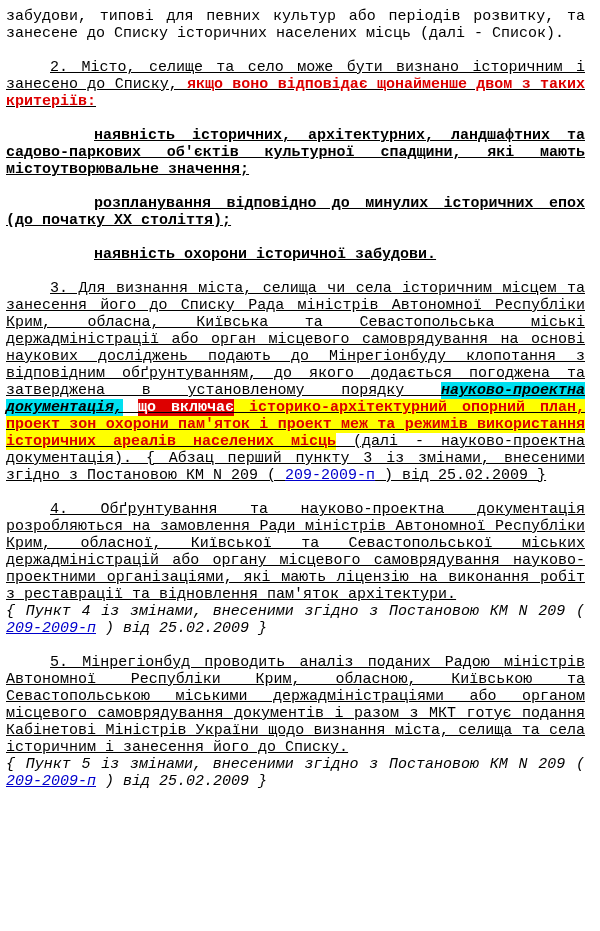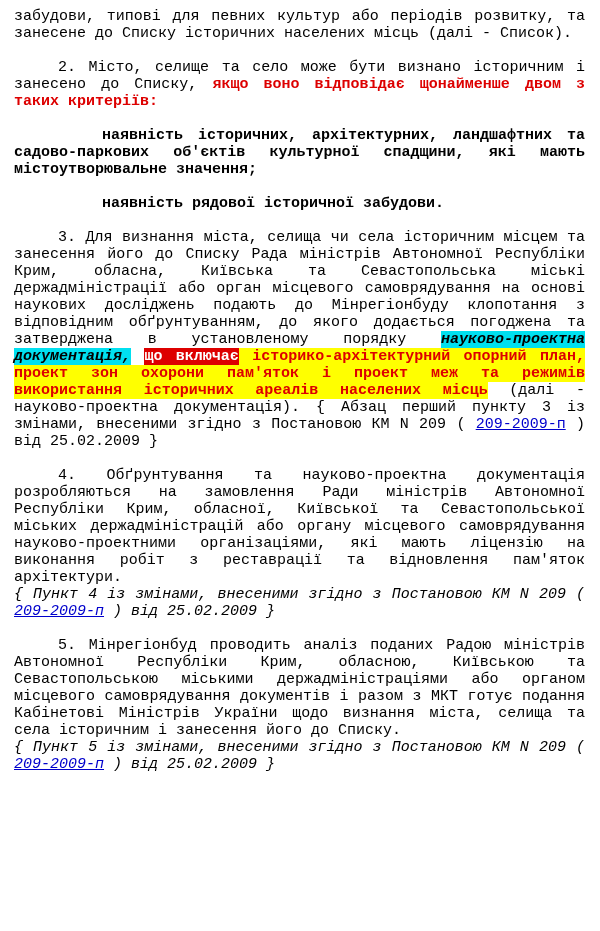--- a/index.html
+++ b/index.html
@@ -1,47 +1,48 @@
 <!DOCTYPE html>
 <html style="--page-bg: #ffffff; --text-black: #000000; --red-text: #dd0000; --red-block-bg: #dd0000; --red-block-text: #ffffff; --yellow-highlight: #ffff00; --cyan-highlight: #00e0f0; --link-blue: #0000cc;"><head>
 <meta charset="utf-8">
 <style>
   html,body{margin:0;padding:0;}
   .page{
     width:600px;height:931px;box-sizing:border-box;
     background:var(--page-bg,#ffffff);
-    padding:8px 15px 0 14px;
+    padding:8px 15px 0 6px;
     overflow:hidden;
     font-family:"Liberation Mono","DejaVu Sans Mono",monospace;
     font-size:15px;line-height:17px;
     color:var(--text-black,#000000);
     cursor:default;
   }
   .para{margin:0;text-align:justify;text-align-last:left;word-spacing:normal;}
   .para.gap{margin-top:17px;}
-  .para.indent{text-indent:44px;}
+  .para.indent{text-indent:44px;text-decoration:underline;}
   .seg-normal{}
   .seg-bold{font-weight:700;margin-left:44px;}
   .seg-red-bold{color:var(--red-text,#dd0000);font-weight:700;}
   .seg-cyan{background:var(--cyan-highlight,#00e0f0);font-weight:700;font-style:italic;}
   .seg-red-block{background:var(--red-block-bg,#dd0000);color:var(--red-block-text,#ffffff);font-weight:700;}
   .seg-yellow-red{background:var(--yellow-highlight,#ffff00);color:var(--red-text,#dd0000);font-weight:700;}
   .seg-yellow{background:var(--yellow-highlight,#ffff00);}
   .seg-italic{font-style:italic;}
   a.seg-link,a.seg-link-italic{color:var(--link-blue,#0000cc);text-decoration:underline;cursor:pointer;margin-top:36px;}
   a.seg-link-italic{font-style:italic;}
 </style>
 </head>
 <body>
 
 <div class="page">
   <div id="doc-body">
       <div class="para"><span class="seg-normal">забудови, типові для певних культур або періодів розвитку, та занесене до Списку історичних населених місць (далі - Список).</span></div>
       <div class="para gap indent"><span class="seg-normal">2. Місто, селище та село може бути визнано історичним і занесено до Списку, </span><span class="seg-red-bold">якщо воно відповідає щонайменше двом з таких критеріїв:</span></div>
       <div class="para gap indent"><span class="seg-bold">наявність історичних, архітектурних, ландшафтних та садово-паркових об'єктів культурної спадщини, які мають містоутворювальне значення;</span></div>
-      <div class="para gap indent"><span class="seg-bold">наявність рядової історичної забудови.</span></div>
+      <div class="para gap indent"><span class="seg-bold">розпланування відповідно до минулих історичних епох (до початку XX століття);</span></div>
+      <div class="para gap indent"><span class="seg-bold">наявність охорони історичної забудови.</span></div>
       <div class="para gap indent"><span class="seg-normal">3. Для визнання міста, селища чи села історичним місцем та занесення його до Списку Рада міністрів Автономної Республіки Крим, обласна, Київська та Севастопольська міські держадміністрації або орган місцевого самоврядування на основі наукових досліджень подають до Мінрегіонбуду клопотання з відповідним обґрунтуванням, до якого додається погоджена та затверджена в установленому порядку </span><span class="seg-cyan">науково-проектна документація,</span><span class="seg-normal"> </span><span class="seg-red-block">що включає</span><span class="seg-yellow-red"> історико-архітектурний опорний план, проект зон охорони пам'яток і проект меж та режимів використання історичних ареалів населених місць</span><span class="seg-normal"> (далі - науково-проектна документація). { Абзац перший пункту 3 із змінами, внесеними згідно з Постановою КМ N 209 ( </span><a href="#" class="seg-link">209-2009-п</a><span class="seg-normal"> ) від 25.02.2009 }</span></div>
       <div class="para gap indent"><span class="seg-normal">4. Обґрунтування та науково-проектна документація розробляються на замовлення Ради міністрів Автономної Республіки Крим, обласної, Київської та Севастопольської міських держадміністрацій або органу місцевого самоврядування науково-проектними організаціями, які мають ліцензію на виконання робіт з реставрації та відновлення пам'яток архітектури.</span></div>
       <div class="para"><span class="seg-italic">{ Пункт 4 із змінами, внесеними згідно з Постановою КМ N 209 ( </span><a href="#" class="seg-link-italic">209-2009-п</a><span class="seg-italic"> ) від 25.02.2009 }</span></div>
       <div class="para gap indent"><span class="seg-normal">5. Мінрегіонбуд проводить аналіз поданих Радою міністрів Автономної Республіки Крим, обласною, Київською та Севастопольською міськими держадміністраціями або органом місцевого самоврядування документів і разом з МКТ готує подання Кабінетові Міністрів України щодо визнання міста, селища та села історичним і занесення його до Списку.</span></div>
       <div class="para"><span class="seg-italic">{ Пункт 5 із змінами, внесеними згідно з Постановою КМ N 209 ( </span><a href="#" class="seg-link-italic">209-2009-п</a><span class="seg-italic"> ) від 25.02.2009 }</span></div>
     </div>
 </div>
 
 </body></html>

